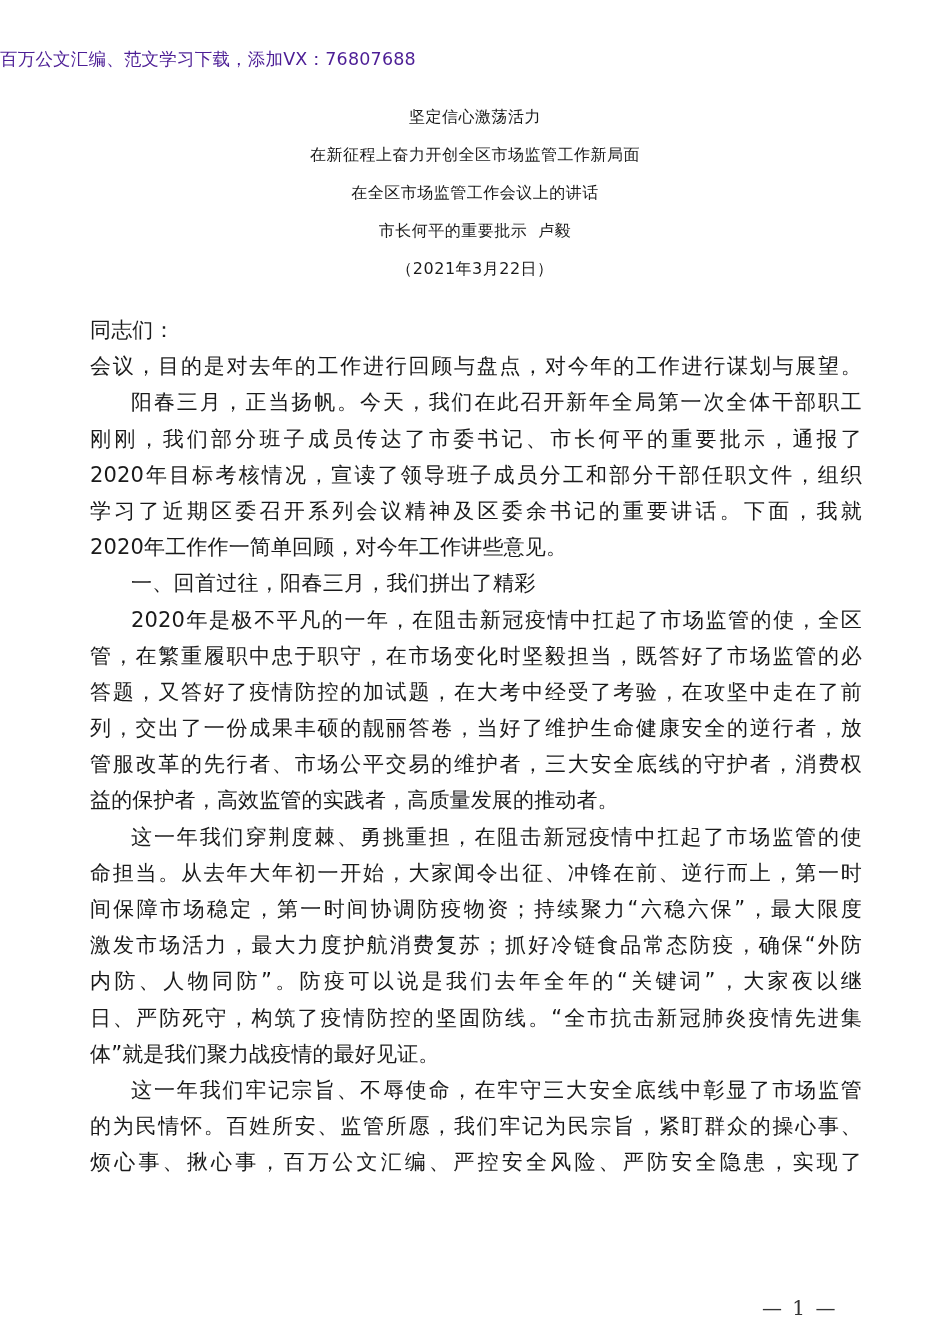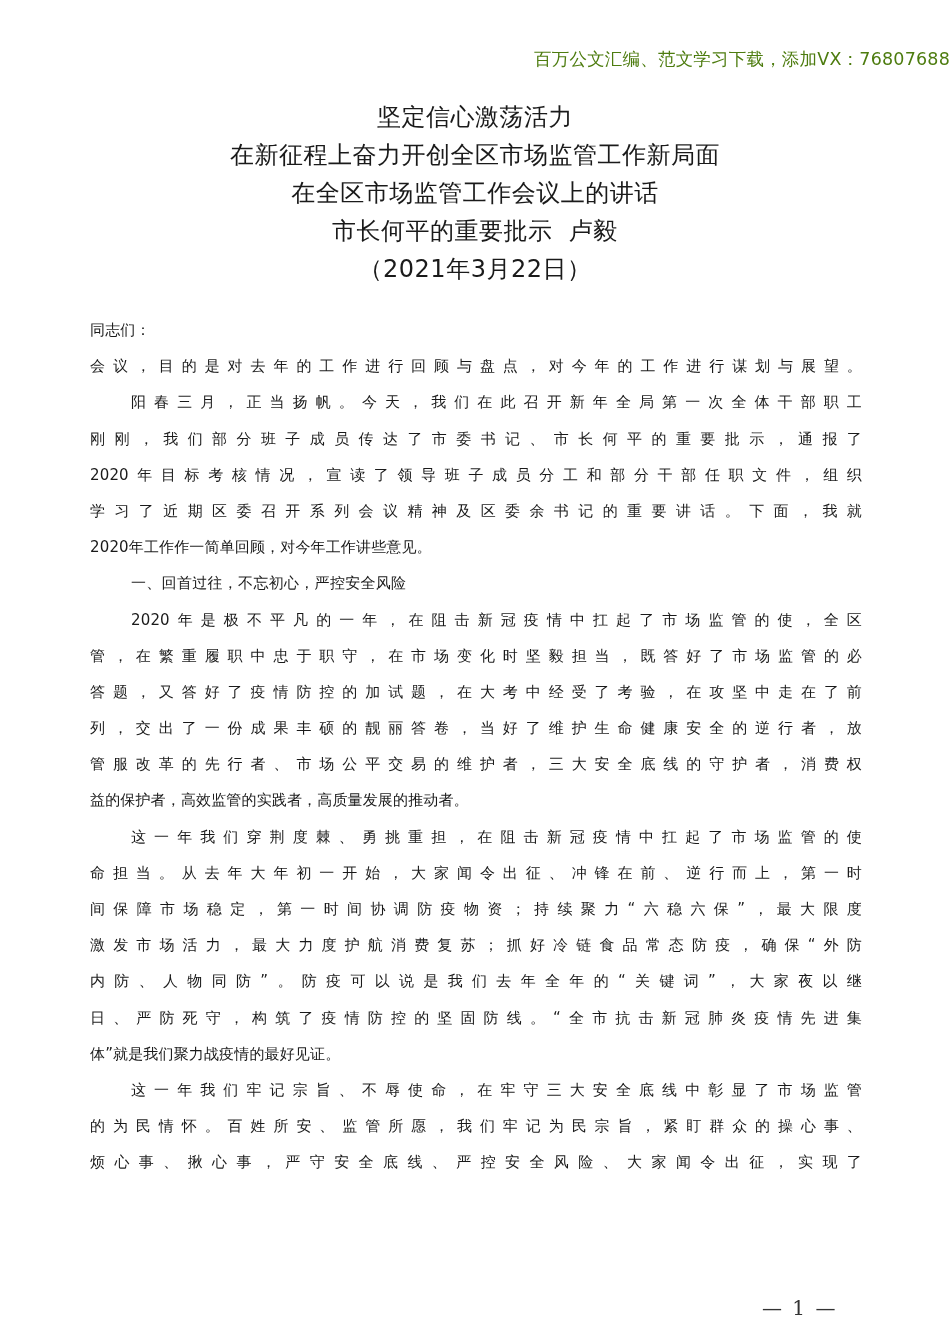--- a/index.html
+++ b/index.html
@@ -1,23 +1,23 @@
 <!DOCTYPE html>
 <html><head>
   <meta charset="utf-8">
   <style>
     html, body { margin: 0; padding: 0; background: #ffffff; }
     body { width: 950px; height: 1344px; position: relative; overflow: hidden;
            font-family: "DejaVu Sans", sans-serif; color: #1a1a1a; }
-    .watermark { position: absolute; top: 46px; left: 0; width: 950px; text-align: right;
-                 color: #4d7c0f; font-size: 17.5px; line-height: 26px; letter-spacing: 0.2px; }
+    .watermark { position: absolute; top: 46px; left: 0; width: 950px; text-align: left;
+                 color: #4c1d95; font-size: 17.5px; line-height: 26px; letter-spacing: 0.2px; }
     .title-block { position: absolute; top: 98px; left: 0; width: 950px; text-align: center; }
-    .title-line { font-size: 24px; line-height: 38px; height: 38px; letter-spacing: 0.5px; }
+    .title-line { font-size: 16px; line-height: 38px; height: 38px; letter-spacing: 0.5px; }
     .body { position: absolute; top: 312px; left: 90px; width: 772px; }
-    .line { font-size: 15px; line-height: 36.2px; height: 36.2px; white-space: nowrap;
+    .line { font-size: 21px; line-height: 36.2px; height: 36.2px; white-space: nowrap;
             letter-spacing: 0.15px; text-align: justify; text-align-last: justify; }
     .line.last { text-align-last: left; }
     .indent { padding-left: 41px; }
     .heading { letter-spacing: 0.3px; }
     .page-num { position: absolute; top: 1296px; left: 762px; font-family: "DejaVu Serif", serif;
                 font-size: 20px; color: #333; letter-spacing: 2px; }
   </style>
 </head>
 <body>
 
@@ -32,32 +32,32 @@
 </div>
 
 <div class="body">
   <div class="line last">同志们：</div>
   <div class="line">会议，目的是对去年的工作进行回顾与盘点，对今年的工作进行谋划与展望。</div>
   <div class="line indent">阳春三月，正当扬帆。今天，我们在此召开新年全局第一次全体干部职工</div>
   <div class="line">刚刚，我们部分班子成员传达了市委书记、市长何平的重要批示，通报了</div>
   <div class="line">2020年目标考核情况，宣读了领导班子成员分工和部分干部任职文件，组织</div>
   <div class="line">学习了近期区委召开系列会议精神及区委余书记的重要讲话。下面，我就</div>
   <div class="line last">2020年工作作一简单回顾，对今年工作讲些意见。</div>
-  <div class="line indent last heading">一、回首过往，不忘初心，严控安全风险</div>
+  <div class="line indent last heading">一、回首过往，阳春三月，我们拼出了精彩</div>
   <div class="line indent">2020年是极不平凡的一年，在阻击新冠疫情中扛起了市场监管的使，全区</div>
   <div class="line">管，在繁重履职中忠于职守，在市场变化时坚毅担当，既答好了市场监管的必</div>
   <div class="line">答题，又答好了疫情防控的加试题，在大考中经受了考验，在攻坚中走在了前</div>
   <div class="line">列，交出了一份成果丰硕的靓丽答卷，当好了维护生命健康安全的逆行者，放</div>
   <div class="line">管服改革的先行者、市场公平交易的维护者，三大安全底线的守护者，消费权</div>
   <div class="line last">益的保护者，高效监管的实践者，高质量发展的推动者。</div>
   <div class="line indent">这一年我们穿荆度棘、勇挑重担，在阻击新冠疫情中扛起了市场监管的使</div>
   <div class="line">命担当。从去年大年初一开始，大家闻令出征、冲锋在前、逆行而上，第一时</div>
   <div class="line">间保障市场稳定，第一时间协调防疫物资；持续聚力“六稳六保”，最大限度</div>
   <div class="line">激发市场活力，最大力度护航消费复苏；抓好冷链食品常态防疫，确保“外防</div>
   <div class="line">内防、人物同防”。防疫可以说是我们去年全年的“关键词”，大家夜以继</div>
   <div class="line">日、严防死守，构筑了疫情防控的坚固防线。“全市抗击新冠肺炎疫情先进集</div>
   <div class="line last">体”就是我们聚力战疫情的最好见证。</div>
   <div class="line indent">这一年我们牢记宗旨、不辱使命，在牢守三大安全底线中彰显了市场监管</div>
   <div class="line">的为民情怀。百姓所安、监管所愿，我们牢记为民宗旨，紧盯群众的操心事、</div>
-  <div class="line">烦心事、揪心事，严守安全底线、严控安全风险、大家闻令出征，实现了</div>
+  <div class="line">烦心事、揪心事，百万公文汇编、严控安全风险、严防安全隐患，实现了</div>
 </div>
 
 <div class="page-num">— 1 —</div>
 
 </body></html>

